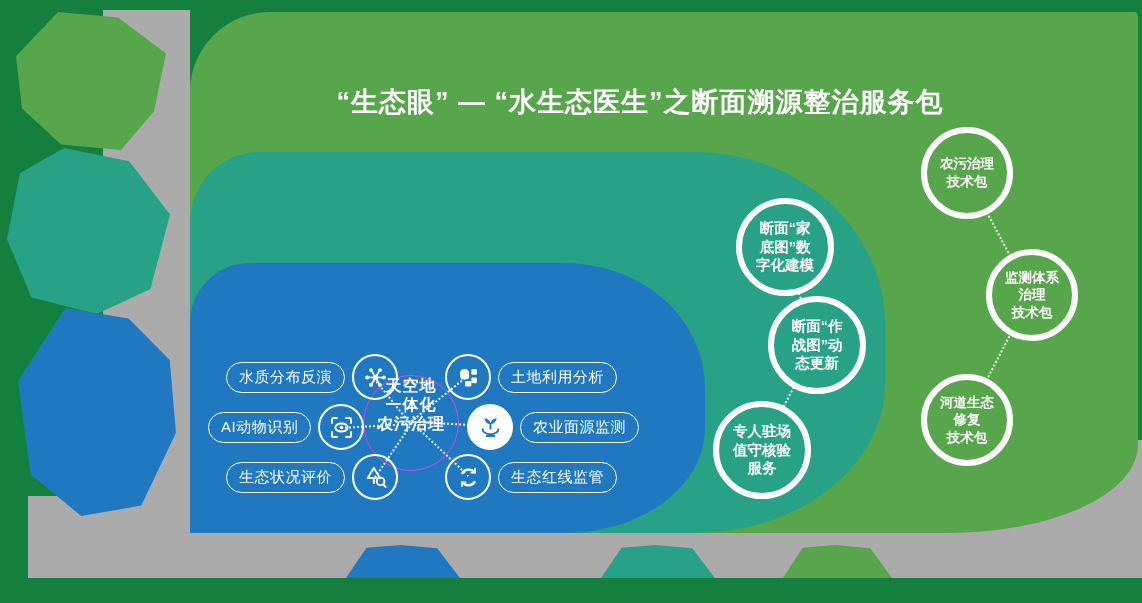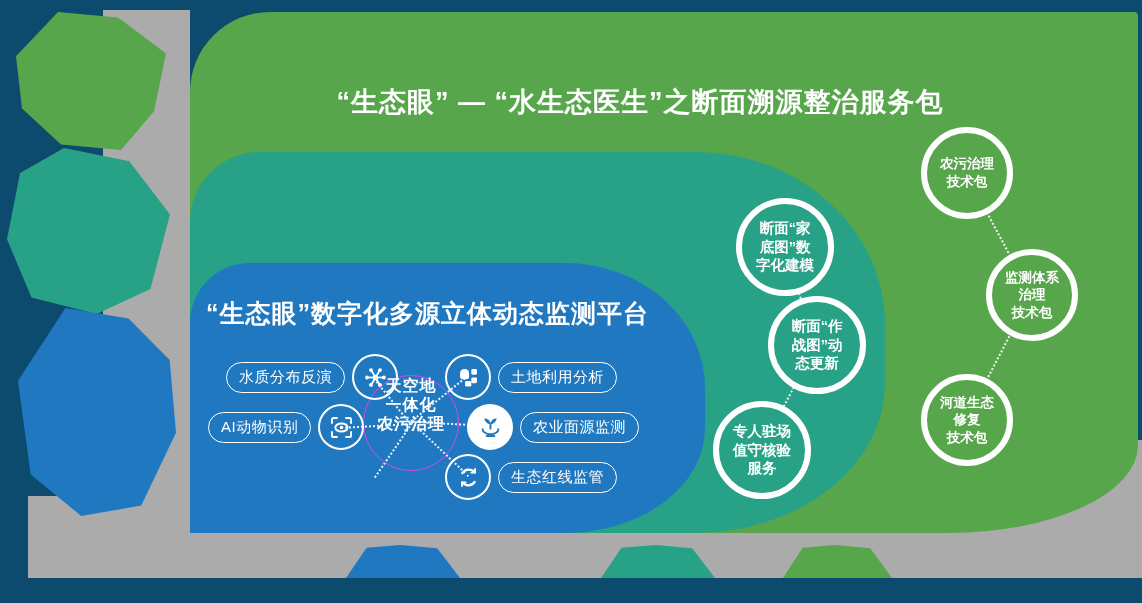--- a/index.html
+++ b/index.html
@@ -1,20 +1,20 @@
 <!DOCTYPE html>
 <html style="--green: #58a64b; --teal: #27a287; --blue: #2079c0; --gray: #ababab; --white: #ffffff;"><head>
 <meta charset="utf-8">
 <style>
   :root{
     --green:#58a64b; --teal:#27a287; --blue:#2079c0; --gray:#ababab; --white:#ffffff;
   }
   html,body{margin:0;padding:0;background:#fff;}
   *{box-sizing:border-box;}
-  .canvas{position:relative;width:1142px;height:603px;background:#0c4a6e;overflow:hidden;
+  .canvas{position:relative;width:1142px;height:603px;background:#15803d;overflow:hidden;
           font-family:"Liberation Sans","DejaVu Sans",sans-serif;}
 
   
   .gray-strip{position:absolute;left:103px;top:10px;width:87px;height:568px;background:var(--gray);}
   .gray-lowerleft{position:absolute;left:28px;top:496px;width:162px;height:82px;background:var(--gray);}
   .gray-bottom{position:absolute;left:28px;top:533px;width:1114px;height:45px;background:var(--gray);}
   .gray-corner{position:absolute;left:935px;top:440px;width:207px;height:138px;background:var(--gray);}
 
   
   .blob{position:absolute;}
@@ -104,21 +104,20 @@
 
   <div class="hill hb"></div>
   <div class="hill ht"></div>
   <div class="hill hg"></div>
 
   <div class="layer lg"></div>
   <div class="layer lt"></div>
   <div class="layer lb"></div>
 
   <div class="title outer">“生态眼” — “水生态医生”之断面溯源整治服务包</div>
-  <div class="title inner">“生态眼”数字化多源立体动态监测平台</div>
 
   <div class="conn c-i1"></div>
   <div class="conn c-i2"></div>
   <div class="conn c-i3"></div>
   <div class="conn c-i4"></div>
   <div class="conn c-i5"></div>
   <div class="conn c-i6"></div>
   <div class="conn c-t12"></div>
   <div class="conn c-t23"></div>
   <div class="conn c-g12"></div>
@@ -162,20 +161,31 @@
         <path d="M3.5 8V5a1.5 1.5 0 0 1 1.5-1.5h3"></path>
           <path d="M16 3.5h3A1.5 1.5 0 0 1 20.5 5v3"></path>
         <path d="M20.5 16v3a1.5 1.5 0 0 1-1.5 1.5h-3"></path>
           <path d="M8 20.5H5A1.5 1.5 0 0 1 3.5 19v-3"></path>
         <ellipse cx="12" cy="12" rx="5.5" ry="3.6"></ellipse>
         <circle cx="12" cy="12" r="1.6" fill="#fff" stroke="none"></circle>
       </svg>
     </div>
   </div>
 
+  <div class="item-row r3">
+    <div class="pill">生态状况评价</div>
+    <div class="icon-circle">
+      <svg width="27" height="27" viewBox="0 0 24 24" fill="none" stroke="#fff" stroke-width="1.7" stroke-linejoin="round" stroke-linecap="round">
+        <path d="M10.5 3.5 16 12.5H5Z"></path>
+          <path d="M10.5 12.5v4.5"></path>
+        <circle cx="16.5" cy="15.5" r="3.4"></circle>
+          <path d="M19 18.2 21 20.4"></path>
+      </svg>
+    </div>
+  </div>
 
   <div class="item-row r4">
     <div class="icon-circle">
       <svg width="27" height="27" viewBox="0 0 24 24" fill="#fff">
         <path d="M4.5 8.5q0-4 4-4t4 4v3q0 2-2.5 2h-3q-2.5 0-2.5-2.5Z"></path>
         <rect x="14.5" y="4.5" width="5" height="5" rx="1.2"></rect>
         <rect x="14.5" y="12" width="5" height="5" rx="1.2"></rect>
         <rect x="9" y="15" width="5.5" height="5" rx="1.2"></rect>
       </svg>
     </div>

